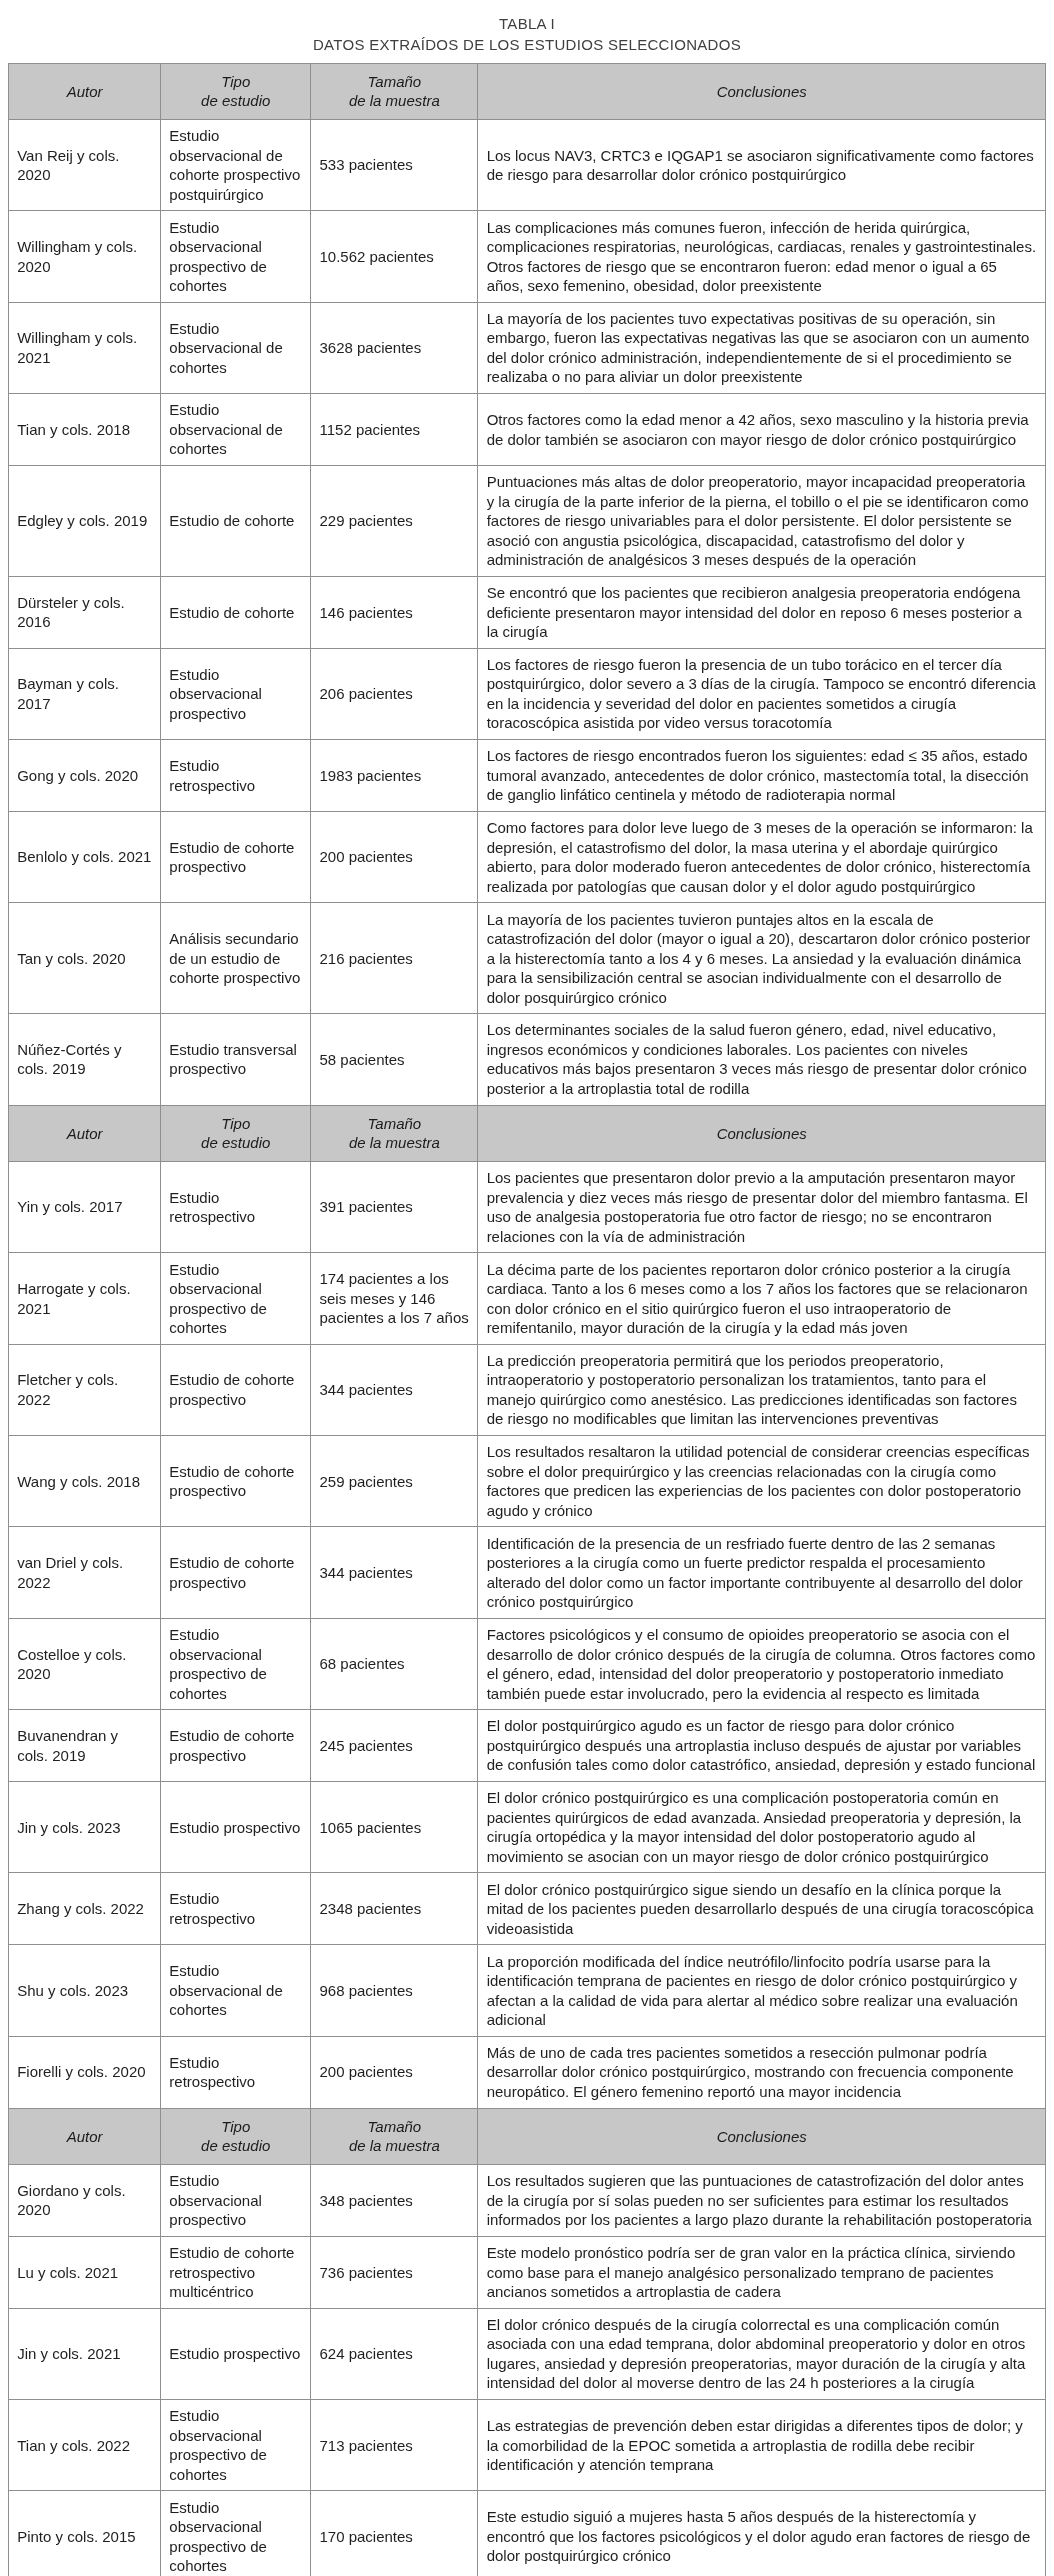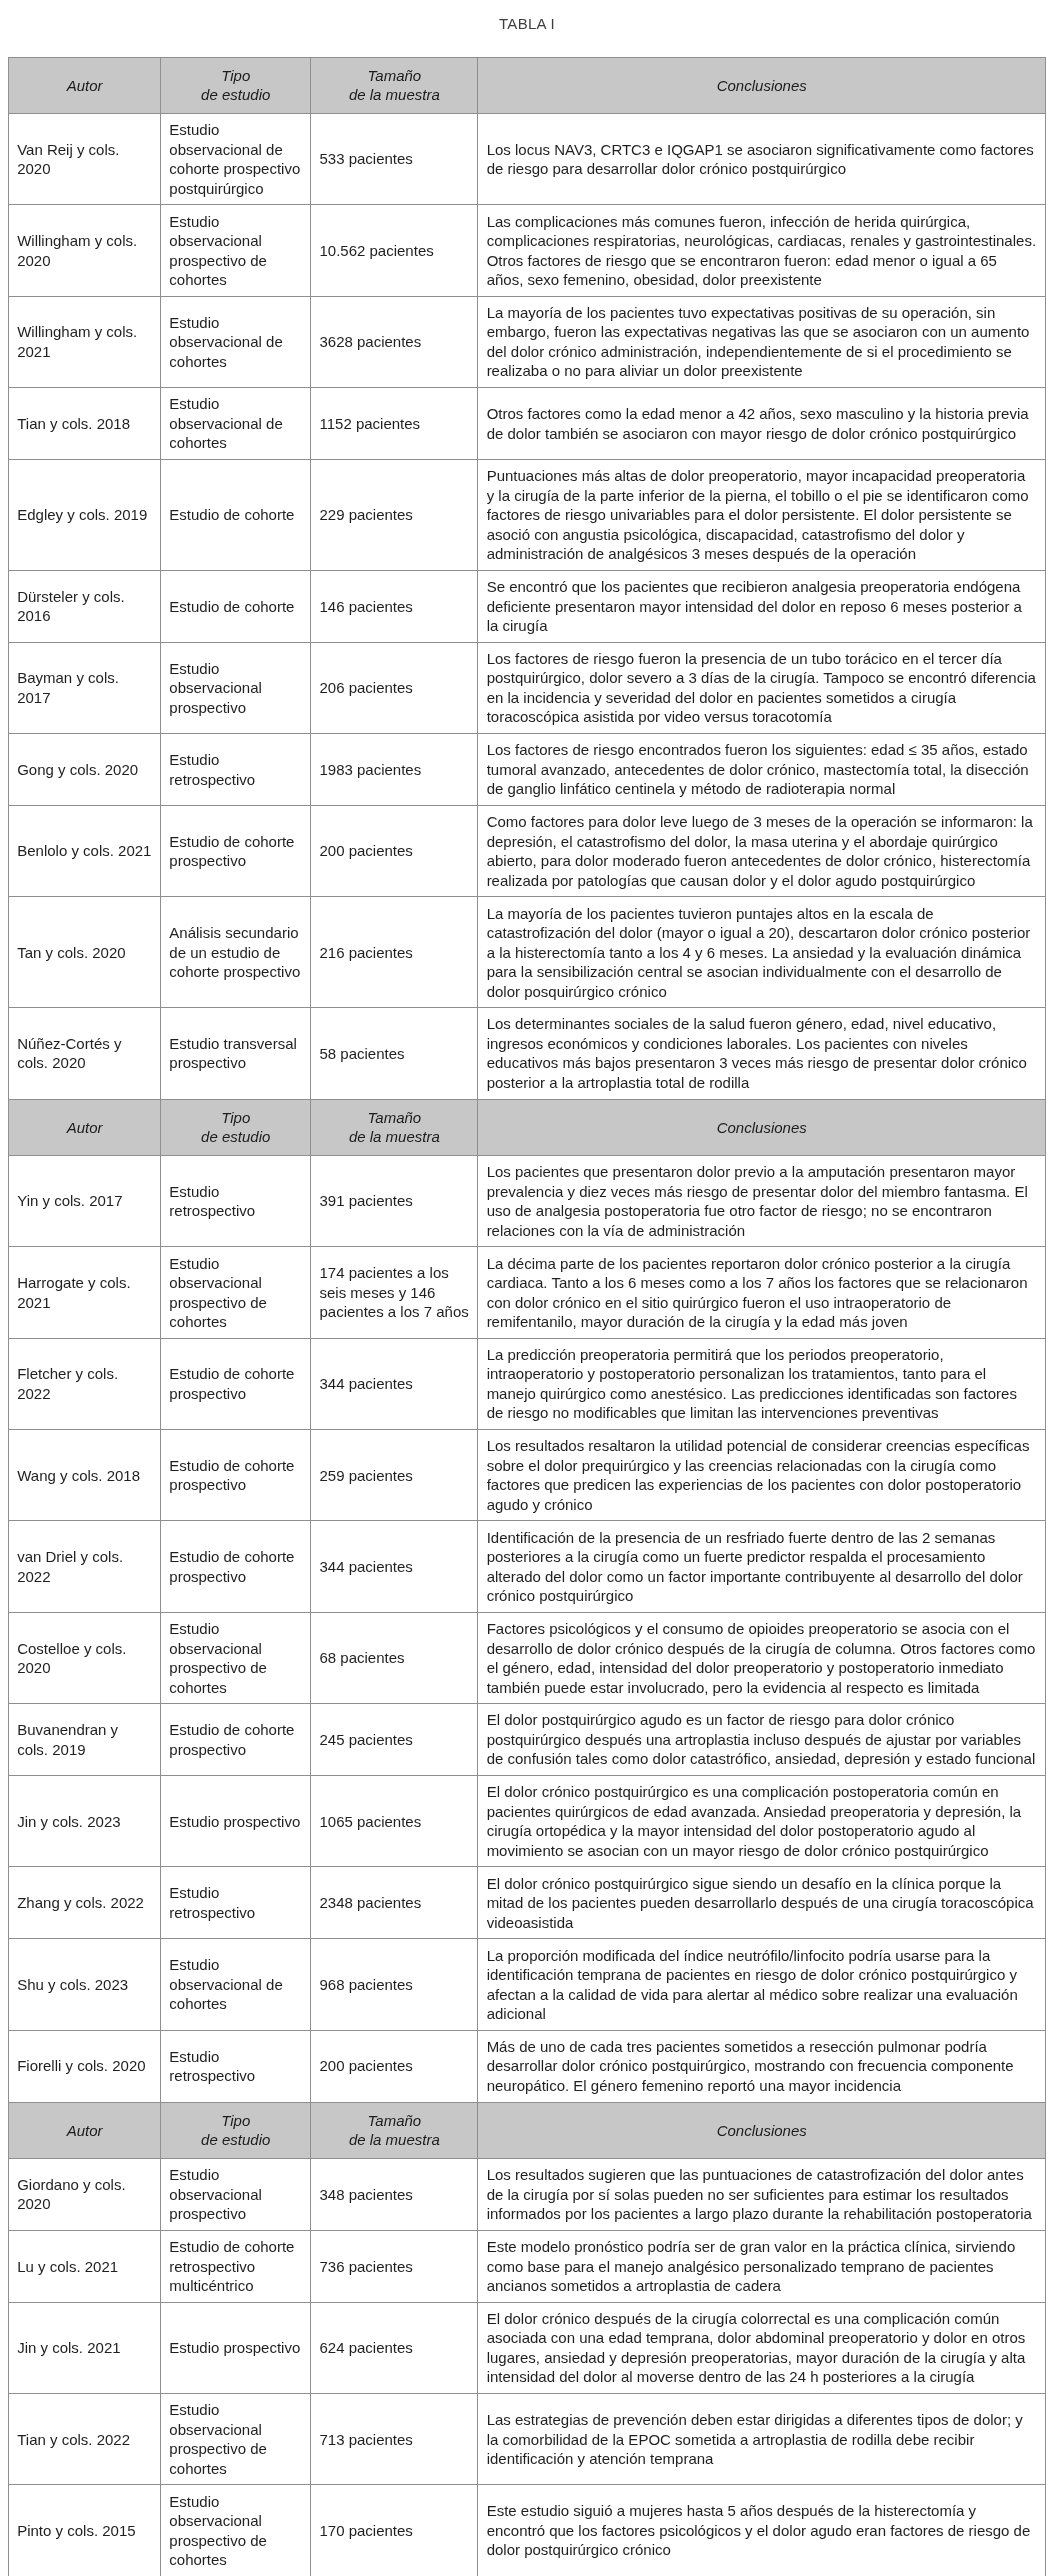--- a/index.html
+++ b/index.html
@@ -15,21 +15,21 @@
     color: #1f1f1f;
   }
   .caption {
     text-align: center;
     padding: 13.4px 0 7.2px 0;
     font-size: 15px;
     line-height: 1.4;
     color: #3f3f3f;
     letter-spacing: 0.3px;
   }
-  .caption .title { margin-bottom: 15px; }
+  .caption .title { margin-bottom: 0; }
   table.studies {
     border-collapse: collapse;
     width: 1038px;
     margin: 0 auto 15.5px auto;
     table-layout: fixed;
   }
   table.studies th,
   table.studies td {
     border: 1px solid #8f8f8f;
     font-size: 15px;
@@ -51,20 +51,21 @@
     padding: 6.2px 8.2px;
     background: #ffffff;
   }
 </style>
 </head>
 <body>
 
 <div class="page">
   <div class="caption">
     <div class="title">TABLA I</div>
+    <div class="subtitle">DATOS EXTRAÍDOS DE LOS ESTUDIOS SELECCIONADOS</div>
   </div>
 
   <table class="studies">
     <colgroup>
       <col style="width:152px">
       <col style="width:150px">
       <col style="width:167px">
       <col style="width:567px">
     </colgroup>
     <tbody id="table-body">
@@ -130,21 +131,21 @@
           <td>200 pacientes</td>
           <td>Como factores para dolor leve luego de 3 meses de la operación se informaron: la depresión, el catastrofismo del dolor, la masa uterina y el abordaje quirúrgico abierto, para dolor moderado fueron antecedentes de dolor crónico, histerectomía realizada por patologías que causan dolor y el dolor agudo postquirúrgico</td>
         </tr>
         <tr>
           <td>Tan y cols. 2020</td>
           <td>Análisis secundario de un estudio de cohorte prospectivo</td>
           <td>216 pacientes</td>
           <td>La mayoría de los pacientes tuvieron puntajes altos en la escala de catastrofización del dolor (mayor o igual a 20), descartaron dolor crónico posterior a la histerectomía tanto a los 4 y 6 meses. La ansiedad y la evaluación dinámica para la sensibilización central se asocian individualmente con el desarrollo de dolor posquirúrgico crónico</td>
         </tr>
         <tr>
-          <td>Núñez-Cortés y cols. 2020</td>
+          <td>Núñez-Cortés y cols. 2019</td>
           <td>Estudio transversal prospectivo</td>
           <td>58 pacientes</td>
           <td>Los determinantes sociales de la salud fueron género, edad, nivel educativo, ingresos económicos y condiciones laborales. Los pacientes con niveles educativos más bajos presentaron 3 veces más riesgo de presentar dolor crónico posterior a la artroplastia total de rodilla</td>
         </tr>
         <tr>
           <th>Autor</th>
           <th>Tipo
 de estudio</th>
           <th>Tamaño
 de la muestra</th>

